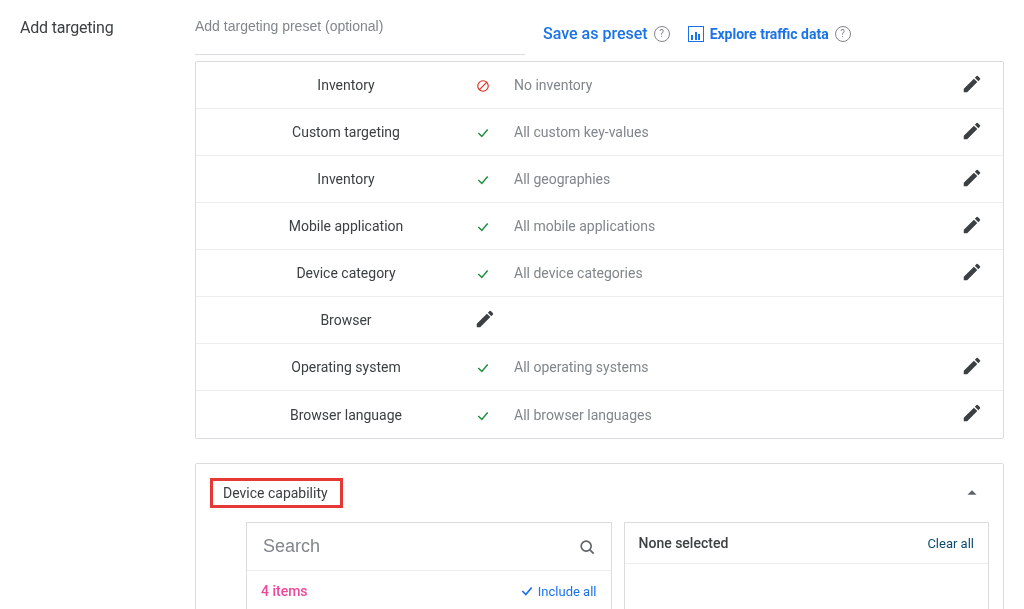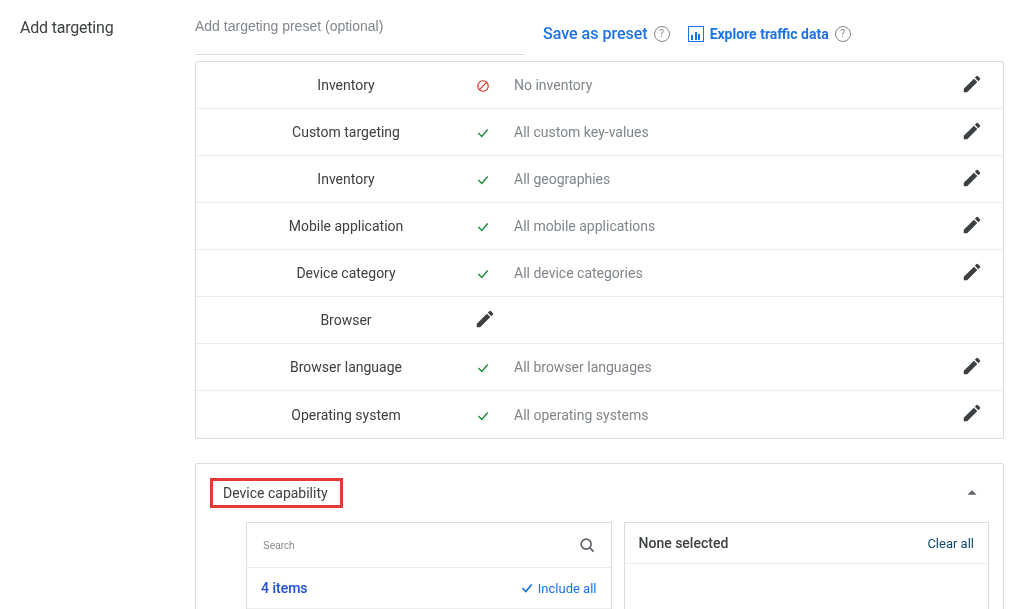--- a/index.html
+++ b/index.html
@@ -151,31 +151,31 @@
   .search-row {
     display: flex;
     align-items: center;
     padding: 12px 14px;
     border-bottom: 1px solid #eceded;
   }
   .search-input {
     border: none;
     outline: none;
     flex: 1;
-    font-size: 10px;
+    font-size: 18px;
     color: #3c4043;
   }
   .search-input::placeholder { color: #80868b; }
   .count-row {
     display: flex;
     align-items: center;
     padding: 12px 14px;
     border-bottom: 1px solid #eceded;
   }
-  .count-label { flex: 1; font-size: 14px; color: #1d4ed8; font-weight: 500;}
+  .count-label { flex: 1; font-size: 14px; color: #ec4899; font-weight: 500;}
   .include-all {
     color: #1a73e8;
     font-size: 13px;
     display: inline-flex;
     gap: 4px;
     cursor: pointer;
   }
   .item-row {
     padding: 10px 14px;
     font-size: 14px;
@@ -277,38 +277,38 @@
               <path d="M3 17.25V21h3.75L17.81 9.94l-3.75-3.75L3 17.25zM20.71 7.04a1 1 0 0 0 0-1.41l-2.34-2.34a1 1 0 0 0-1.41 0l-1.83 1.83 3.75 3.75 1.83-1.83z"></path>
             </svg></span>
         </div>
         <div class="row">
           <div class="row-label">Browser</div>
           <span><svg class="pencil" viewBox="0 0 24 24">
               <path d="M3 17.25V21h3.75L17.81 9.94l-3.75-3.75L3 17.25zM20.71 7.04a1 1 0 0 0 0-1.41l-2.34-2.34a1 1 0 0 0-1.41 0l-1.83 1.83 3.75 3.75 1.83-1.83z"></path>
             </svg></span>
         </div>
         <div class="row">
+          <div class="row-label">Operating system</div>
+          <div class="row-status">
+            <svg class="check-icon" viewBox="0 0 24 24" fill="none" stroke="#1e8e3e" stroke-width="2.5">
+              <polyline points="4,12 10,18 20,6"></polyline>
+            </svg>
+            <span>All operating systems</span>
+          </div>
+          <span><svg class="pencil" viewBox="0 0 24 24">
+              <path d="M3 17.25V21h3.75L17.81 9.94l-3.75-3.75L3 17.25zM20.71 7.04a1 1 0 0 0 0-1.41l-2.34-2.34a1 1 0 0 0-1.41 0l-1.83 1.83 3.75 3.75 1.83-1.83z"></path>
+            </svg></span>
+        </div>
+        <div class="row">
           <div class="row-label">Browser language</div>
           <div class="row-status">
             <svg class="check-icon" viewBox="0 0 24 24" fill="none" stroke="#1e8e3e" stroke-width="2.5">
               <polyline points="4,12 10,18 20,6"></polyline>
             </svg>
             <span>All browser languages</span>
-          </div>
-          <span><svg class="pencil" viewBox="0 0 24 24">
-              <path d="M3 17.25V21h3.75L17.81 9.94l-3.75-3.75L3 17.25zM20.71 7.04a1 1 0 0 0 0-1.41l-2.34-2.34a1 1 0 0 0-1.41 0l-1.83 1.83 3.75 3.75 1.83-1.83z"></path>
-            </svg></span>
-        </div>
-        <div class="row">
-          <div class="row-label">Operating system</div>
-          <div class="row-status">
-            <svg class="check-icon" viewBox="0 0 24 24" fill="none" stroke="#1e8e3e" stroke-width="2.5">
-              <polyline points="4,12 10,18 20,6"></polyline>
-            </svg>
-            <span>All operating systems</span>
           </div>
           <span><svg class="pencil" viewBox="0 0 24 24">
               <path d="M3 17.25V21h3.75L17.81 9.94l-3.75-3.75L3 17.25zM20.71 7.04a1 1 0 0 0 0-1.41l-2.34-2.34a1 1 0 0 0-1.41 0l-1.83 1.83 3.75 3.75 1.83-1.83z"></path>
             </svg></span>
         </div>
       </div>
 
     <div class="expand-card">
       <div class="expand-header">
         <span class="highlight-box">

